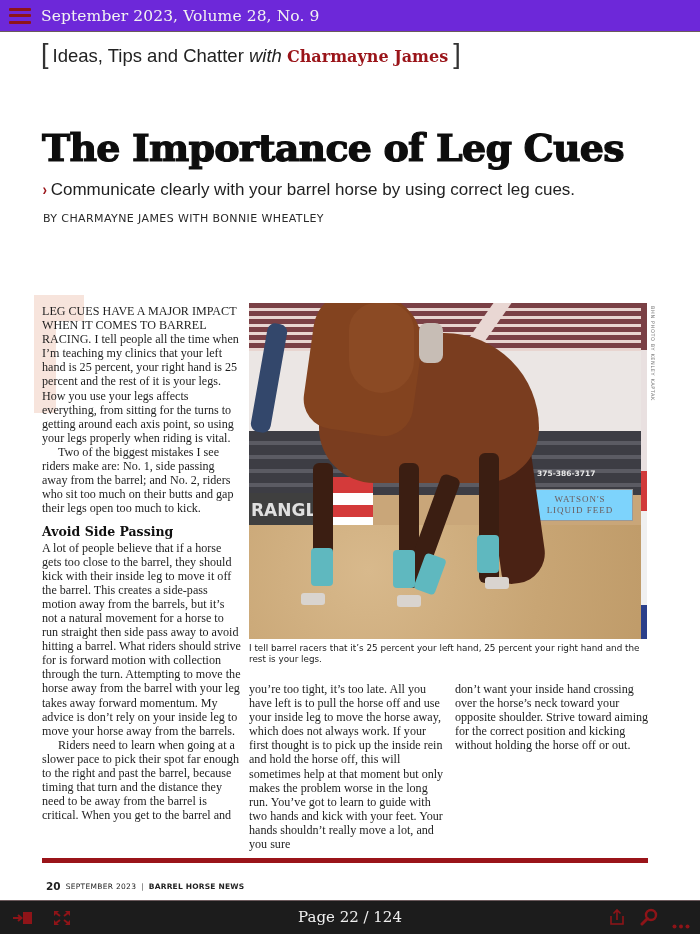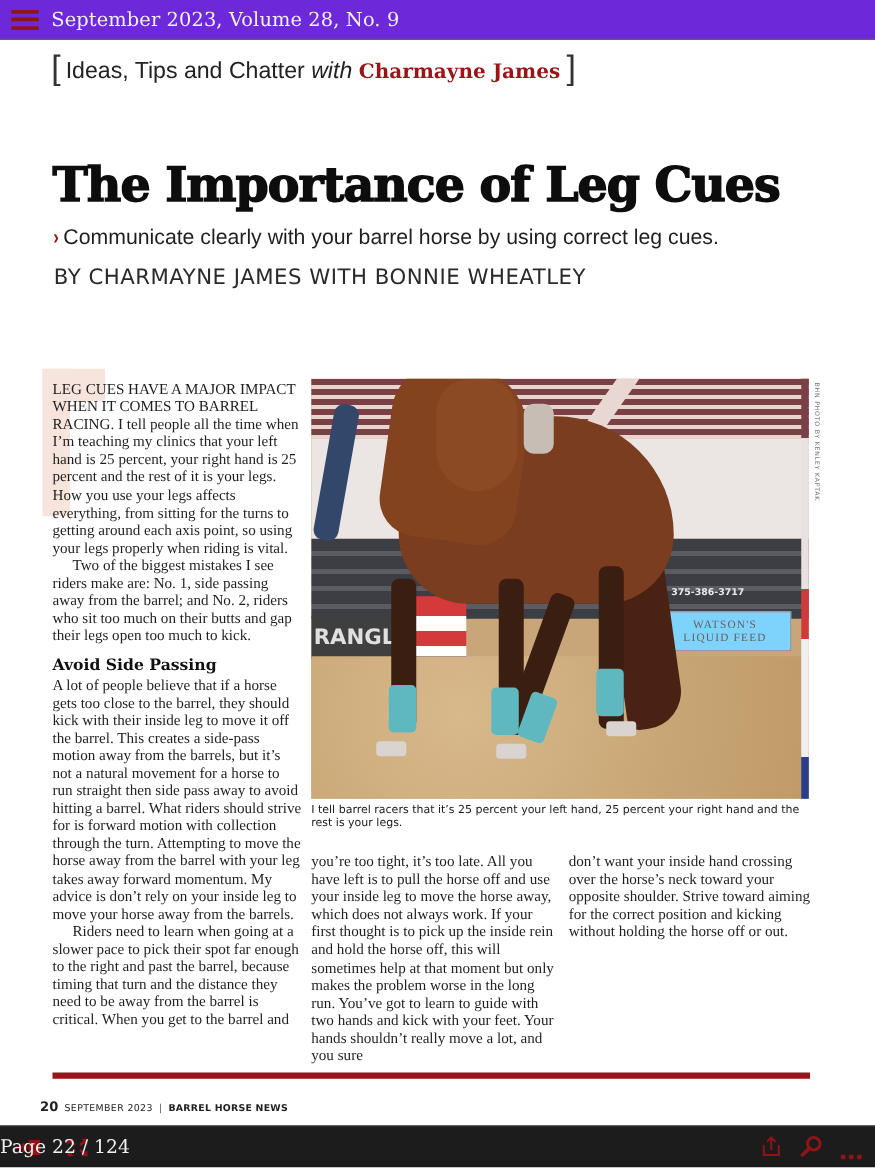--- a/index.html
+++ b/index.html
@@ -21,21 +21,21 @@
 
   .column-header { position: absolute; left: 41px; top: 11px; font-family: "Liberation Sans", sans-serif; font-size: 18.5px; color: #222; display: flex; align-items: center; }
   .bracket { font-size: 27px; font-weight: 300; color: #333; line-height: 1; margin-top: -3px; }
   .ch-text { margin: 0 5px 0 4px; }
   .ch-with { font-style: italic; }
   .ch-name { color: #9a1419; font-family: "DejaVu Serif", serif; font-weight: bold; font-size: 16px; }
 
   .headline { position: absolute; left: 42px; top: 92px; font-family: "DejaVu Serif", serif; font-weight: 700; font-size: 38px; letter-spacing: -0.8px; color: #0d0d0d; -webkit-text-stroke: 1.2px #0d0d0d; }
   .deck { position: absolute; left: 42px; top: 147px; font-family: "Liberation Sans", sans-serif; font-size: 17px; color: #1f1f1f; display: flex; align-items: center; }
   .deck-arrow { color: #9a1419; font-weight: bold; font-size: 17px; margin-right: 3px; transform: scaleX(0.8); }
-  .byline { position: absolute; left: 43px; top: 179px; font-family: "DejaVu Sans", sans-serif; font-size: 17px; letter-spacing: 0.4px; color: #2a2a2a; }
+  .byline { position: absolute; left: 43px; top: 179px; font-family: "DejaVu Sans", sans-serif; font-size: 11px; letter-spacing: 0.4px; color: #2a2a2a; }
 
   
   .col { position: absolute; font-family: "Liberation Serif", serif; font-size: 12.1px; line-height: 14.1px; color: #1e1e1e; }
   .col p { text-indent: 0; }
   .col p.indent { text-indent: 16px; }
   .col-1 { left: 42px; top: 271px; width: 200px; }
   .col-2 { left: 249px; top: 649px; width: 198px; }
   .col-3 { left: 455px; top: 649px; width: 198px; }
   .dropcap-bg { position: absolute; left: 34px; top: 262px; width: 22px; height: 118px; background: #f7e4dc; }
   .dropcap-bg2 { position: absolute; left: 34px; top: 262px; width: 50px; height: 26px; background: #f7e4dc; }
@@ -62,30 +62,30 @@
   .photo .boot { position: absolute; width: 22px; height: 38px; background: #5fb8bf; border-radius: 4px; }
   .photo .hoof { position: absolute; width: 24px; height: 12px; background: #d9d4cf; border-radius: 3px; }
   .photo .rider-leg { position: absolute; left: 10px; top: 20px; width: 20px; height: 110px; background: #33476b; border-radius: 8px; transform: rotate(10deg); }
   .photo .saddle { position: absolute; left: 170px; top: 20px; width: 24px; height: 40px; background: #c7bdb5; border-radius: 8px; }
   .photo-edge { position: absolute; left: 641px; top: 270px; width: 6px; height: 336px; background: linear-gradient(180deg,#7a4045 0 14%, #e9e0e0 14% 50%, #d13a3a 50% 62%, #f0f0f0 62% 90%, #2a3f8a 90% 100%); }
   .photo-credit { position: absolute; left: 650px; top: 273px; writing-mode: vertical-rl; font-family: "DejaVu Sans", sans-serif; font-size: 5px; letter-spacing: 0.6px; color: #777; }
   .caption { position: absolute; left: 249px; top: 610px; width: 398px; font-family: "DejaVu Sans", sans-serif; font-size: 8.8px; line-height: 11px; color: #1a1a1a; }
 
   
   .footer-rule { position: absolute; left: 42px; top: 825px; width: 606px; height: 5px; background: #9a1419; }
-  .folio { position: absolute; left: 32px; top: 847px; font-family: "DejaVu Sans", sans-serif; font-size: 7.5px; color: #222; display: flex; align-items: center; }
+  .folio { position: absolute; left: 46px; top: 847px; font-family: "DejaVu Sans", sans-serif; font-size: 7.5px; color: #222; display: flex; align-items: center; }
   .folio-num { font-weight: bold; font-size: 10.5px; margin-right: 5px; }
   .folio-date { letter-spacing: 0.3px; }
   .folio-sep { margin: 0 5px; color: #555; }
   .folio-pub { font-weight: bold; letter-spacing: 0.2px; }
 
   
   .bottombar { position: absolute; left: 0; top: 900px; width: 700px; height: 34px; background: #1c1c1c; border-top: 1px solid #6b5a5c; display: flex; align-items: center; }
   .bb-icon { position: absolute; top: 8px; cursor: pointer; }
-  .page-indicator { position: absolute; left: 0; width: 700px; text-align: left; top: 7px; color: #f0f0f0; font-family: "DejaVu Serif", serif; font-size: 15px; }
+  .page-indicator { position: absolute; left: 0; width: 700px; text-align: center; top: 7px; color: #f0f0f0; font-family: "DejaVu Serif", serif; font-size: 15px; }
 </style>
 </head>
 <body>
 
 <div class="topbar">
   <div class="hamburger">
     <span></span>
       <span></span>
       <span></span>
   </div>

